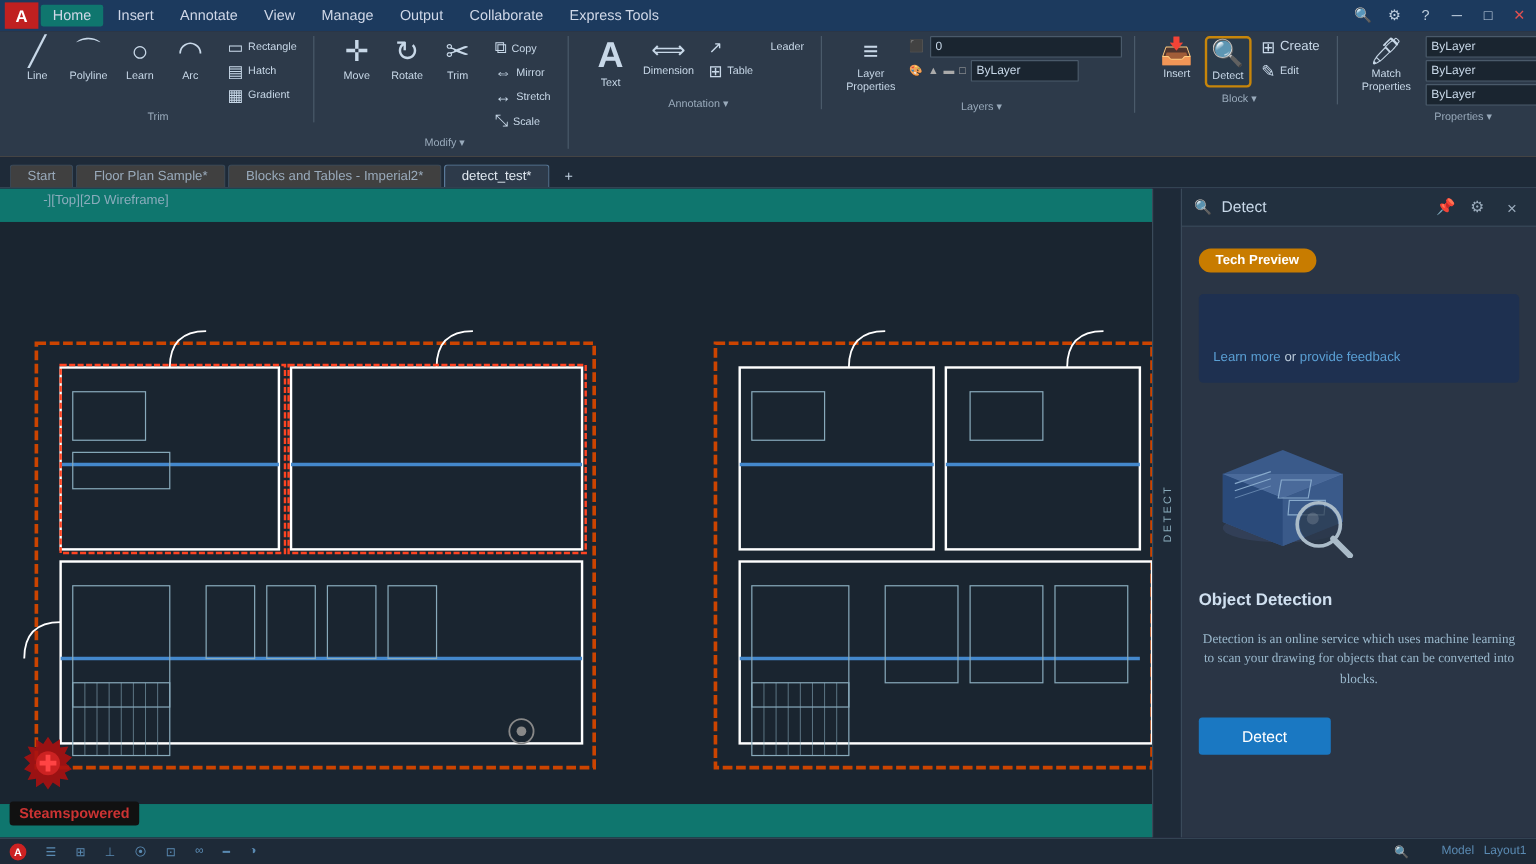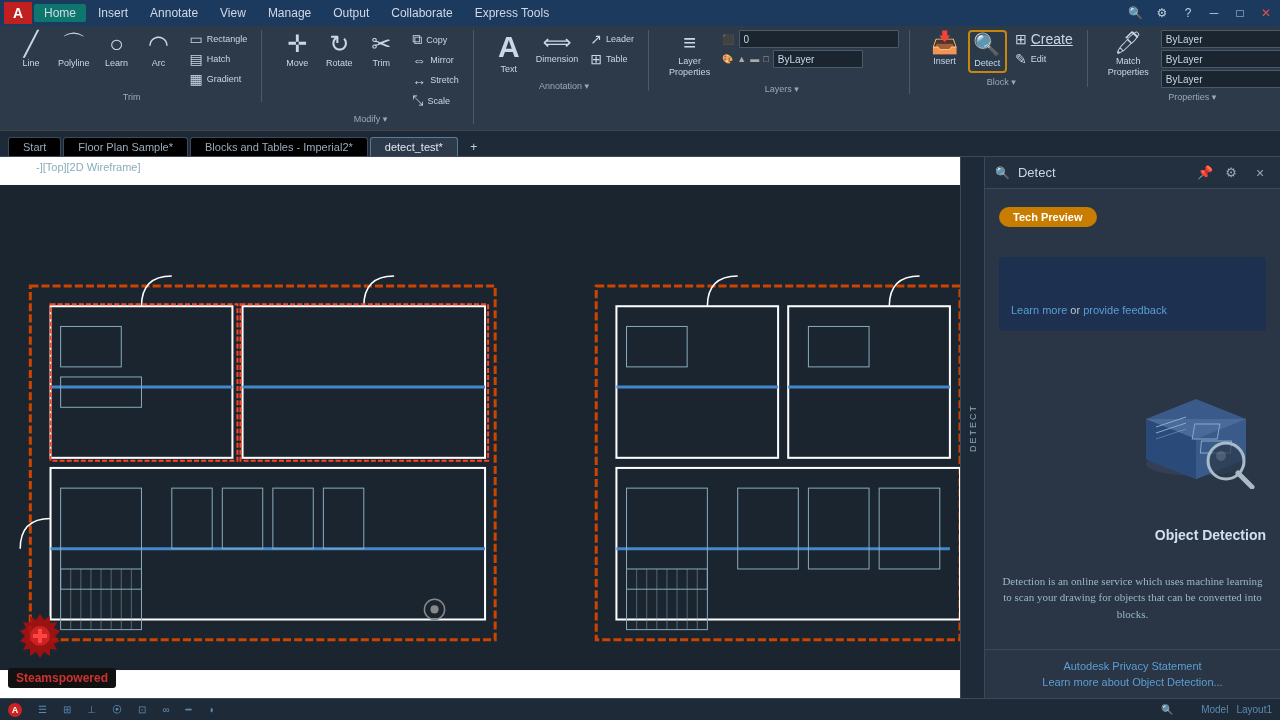--- a/index.html
+++ b/index.html
@@ -115,21 +115,21 @@
       padding: 0 8px;
       gap: 2px;
       border-bottom: 1px solid #3a4a5a;
     }
     .tab {
       padding: 3px 14px;
       font-size: 11px;
       cursor: pointer;
       border-radius: 3px 3px 0 0;
       color: #9ab;
-      background: #000000;
+      background: #404040;
       border: 1px solid #3a4a5a;
       border-bottom: none;
     }
     .tab.active {
       background: #2d3a4a;
       color: #e0e8f0;
       border-color: #5a7a9a;
     }
 
     
@@ -219,22 +219,22 @@
       color: #9ab;
       font-size: 13px;
     }
 
     .detect-panel-body {
       flex: 1;
       padding: 14px;
       overflow-y: auto;
       display: flex;
       flex-direction: column;
-      align-items: flex-end;
-      gap: 30px;
+      align-items: flex-start;
+      gap: 18px;
     }
 
     
     .tech-preview-badge {
       background: #c87c00;
       color: #fff;
       font-size: 11px;
       font-weight: bold;
       padding: 4px 14px;
       border-radius: 12px;
@@ -523,21 +523,21 @@
             <div class="btn-icon" style="font-size:30px; font-weight:bold; color:#c8d8e8;">A</div>
             <div class="btn-label">Text</div>
           </div>
           <div class="ribbon-btn">
             <div class="btn-icon" style="font-size:20px;">⟺</div>
             <div class="btn-label">Dimension</div>
           </div>
           <div style="display:flex; flex-direction:column; gap:2px;">
             <div class="ribbon-btn-sm">
               <span class="btn-icon-sm">↗</span>
-              <span style="font-size:9px;">Leader</span>
+              <span style="font-size:9px;margin-left:36px;">Leader</span>
             </div>
             <div class="ribbon-btn-sm">
               <span class="btn-icon-sm">⊞</span>
               <span style="font-size:9px;">Table</span>
             </div>
           </div>
         </div>
         <div class="ribbon-group-label">Annotation ▾</div>
       </div>
 
@@ -572,21 +572,21 @@
             <div class="btn-icon" style="font-size:22px;">📥</div>
             <div class="btn-label">Insert</div>
           </div>
           <div class="ribbon-btn ribbon-btn-detect">
             <div class="btn-icon" style="font-size:22px;">🔍</div>
             <div class="btn-label">Detect</div>
           </div>
           <div style="display:flex; flex-direction:column; gap:2px;">
             <div class="ribbon-btn-sm">
               <span class="btn-icon-sm">⊞</span>
-              <span style="font-size:14px;text-decoration:underline;">Create</span>
+              <span style="font-size:11px;">Create</span>
             </div>
             <div class="ribbon-btn-sm">
               <span class="btn-icon-sm">✎</span>
               <span style="font-size:9px;">Edit</span>
             </div>
           </div>
         </div>
         <div class="ribbon-group-label">Block ▾</div>
       </div>
 
@@ -621,21 +621,21 @@
     <div class="tab">Floor Plan Sample*</div>
     <div class="tab">Blocks and Tables - Imperial2*</div>
     <div class="tab active">detect_test*</div>
     <div class="qat-btn" style="margin-left:4px;">+</div>
   </div>
 
   <div class="main-area" style="flex:1; display:flex; height:calc(720px - 22px - 26px - 100px - 26px);">
 
     <div class="view-label" style="position:absolute; top:4px; left:4px; z-index:10;">-][Top][2D Wireframe]</div>
 
-    <div class="canvas-area" style="flex:1; position:relative; background:#ffffff; overflow:hidden;">
+    <div class="canvas-area" style="flex:1; position:relative; background:#0f766e; overflow:hidden;">
 
       <svg width="100%" height="100%" viewBox="0 0 950 480" style="position:absolute; top:0; left:0;">
 
         <rect width="950" height="480" fill="#1a2530"></rect>
 
         <rect x="30" y="100" width="460" height="350" fill="none" stroke="#cc4400" stroke-width="3" stroke-dasharray="8,3"></rect>
 
         <rect x="50" y="120" width="180" height="150" fill="none" stroke="white" stroke-width="2"></rect>
         <rect x="240" y="120" width="240" height="150" fill="none" stroke="white" stroke-width="2"></rect>
         <rect x="50" y="280" width="430" height="150" fill="none" stroke="white" stroke-width="2"></rect>
@@ -774,24 +774,20 @@
         </div>
 
         <div class="section-title">Object Detection</div>
 
         <div class="section-desc">Detection is an online service which uses machine learning to scan your drawing for objects that can be converted into blocks.</div>
 
         <button class="detect-button">Detect</button>
 
       </div>
 
-      <div class="panel-footer">
-        <a class="footer-link">Autodesk Privacy Statement</a>
-        <a class="footer-link">Learn more about Object Detection...</a>
-      </div>
 
     </div>
 
   </div>
 
   <div class="status-bar">
     <div class="status-indicator">A</div>
     <span style="font-size:10px; color:#5a8ab2;">☰</span>
     <span style="font-size:10px; color:#5a8ab2;">⊞</span>
     <span style="font-size:10px; color:#5a8ab2;">⊥</span>

